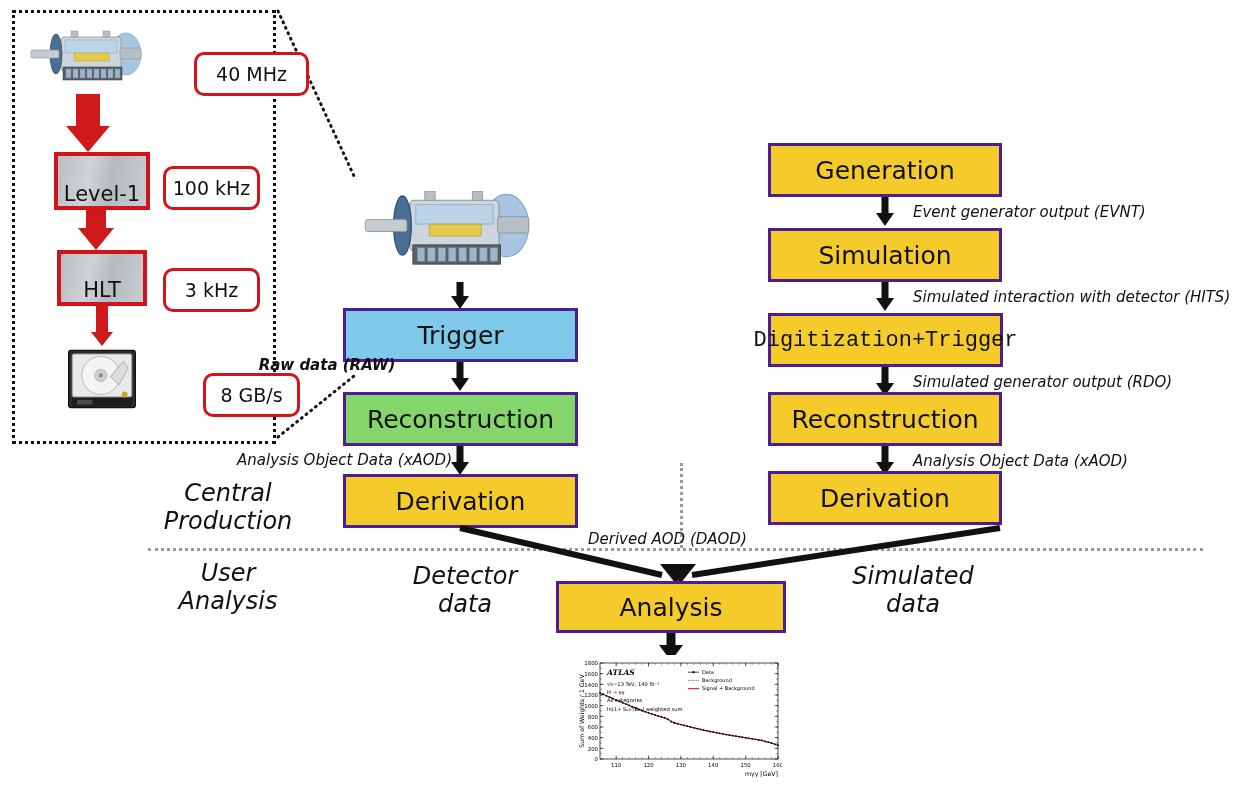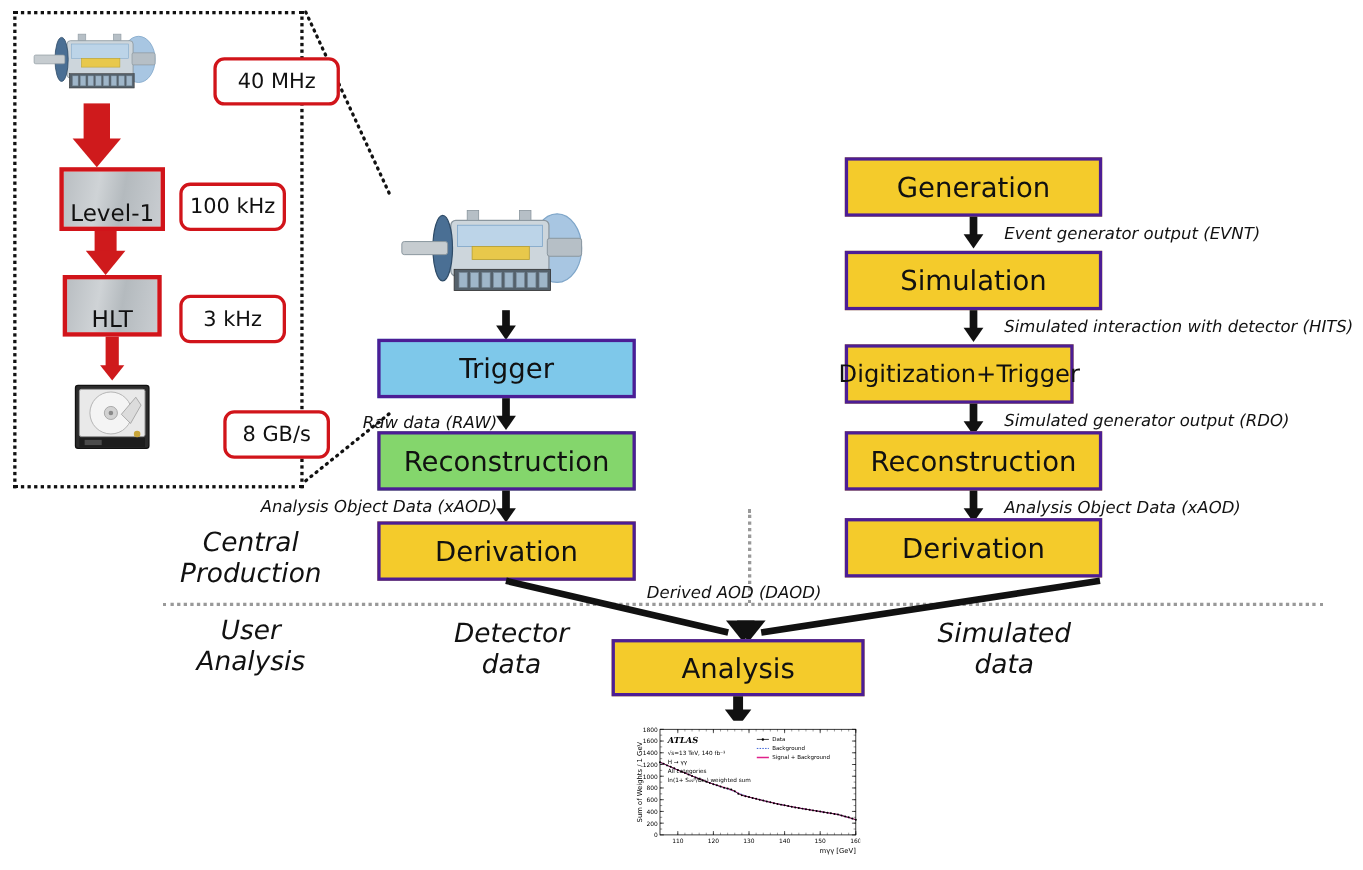--- a/index.html
+++ b/index.html
@@ -176,21 +176,21 @@
   </div>
 
   <div class="abs pbox c-online" style="left:343px;top:308px;width:235px;height:54px;">
     <span>Trigger</span>
   </div>
 
   <div class="abs v-arrow" style="left:440px;top:362px;width:40px;height:30px;">
     <div class="shaft" style="top:0;width:7px;height:20px;"></div>
     <div class="head" style="top:16px;"></div>
   </div>
-  <div class="abs flabel" style="left:202px;top:375px;text-align:right;width:250px;">
+  <div class="abs flabel" style="left:202px;top:356px;text-align:center;width:250px;font-weight:bold;">
     <span>Raw data (RAW)</span>
   </div>
 
   <div class="abs pbox c-tier0" style="left:343px;top:392px;width:235px;height:54px;">
     <span>Reconstruction</span>
   </div>
 
   <div class="abs v-arrow" style="left:440px;top:446px;width:40px;height:30px;">
     <div class="shaft" style="top:0;width:7px;height:20px;"></div>
     <div class="head" style="top:16px;"></div>
@@ -218,21 +218,21 @@
     <span>Simulation</span>
   </div>
   <div class="abs v-arrow" style="left:865px;top:282px;width:40px;height:30px;">
     <div class="shaft" style="top:0;width:7px;height:20px;"></div>
     <div class="head" style="top:16px;"></div>
   </div>
   <div class="abs flabel" style="left:913px;top:288px;">
     <span>Simulated interaction with detector (HITS)</span>
   </div>
 
-  <div class="abs pbox c-grid small" style="left:768px;top:313px;width:208px;height:54px;">
+  <div class="abs pbox c-grid small" style="left:768px;top:313px;width:235px;height:54px;font-family:Liberation Mono, monospace;">
     <span>Digitization+Trigger</span>
   </div>
   <div class="abs v-arrow" style="left:865px;top:367px;width:40px;height:30px;">
     <div class="shaft" style="top:0;width:7px;height:20px;"></div>
     <div class="head" style="top:16px;"></div>
   </div>
   <div class="abs flabel" style="left:913px;top:373px;">
     <span>Simulated generator output (RDO)</span>
   </div>
 

